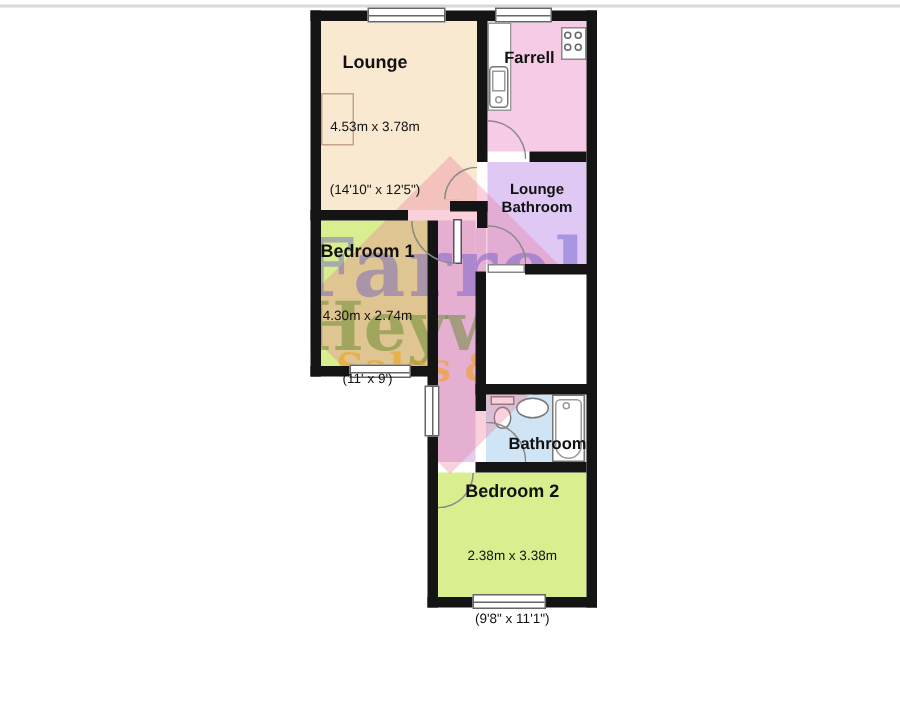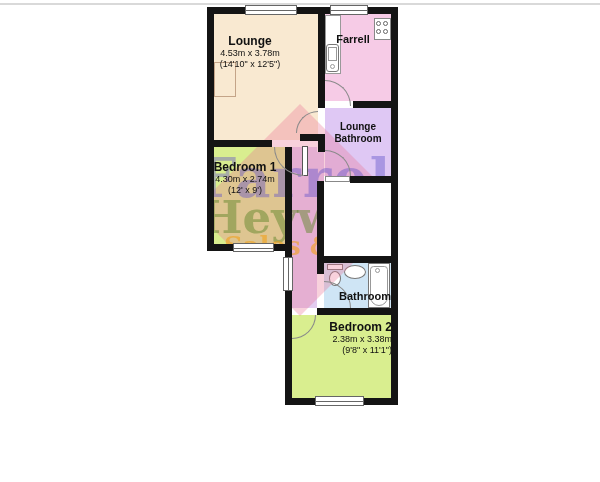--- a/index.html
+++ b/index.html
@@ -15,21 +15,21 @@
   .arc.tl{border-top:1px solid #8a8a8a;border-left:1px solid #8a8a8a;border-top-left-radius:100% 100%;}
   .arc.tr{border-top:1px solid #8a8a8a;border-right:1px solid #8a8a8a;border-top-right-radius:100% 100%;}
   .arc.bl{border-bottom:1px solid #8a8a8a;border-left:1px solid #8a8a8a;border-bottom-left-radius:100% 100%;}
   .arc.br{border-bottom:1px solid #8a8a8a;border-right:1px solid #8a8a8a;border-bottom-right-radius:100% 100%;}
   .leaf{position:absolute;background:#fff;border:1px solid #555;box-sizing:border-box;}
   .fx{position:absolute;background:#fff;border:1px solid #777;box-sizing:border-box;}
   .room-label{position:absolute;text-align:center;color:#111;line-height:1.18;pointer-events:none;}
   .room-name{font-weight:bold;font-size:12px;}
   .room-name.sm{font-size:11px;}
   .room-name.xs{font-size:10px;line-height:1.2;}
-  .room-dim{font-size:9px;}
+  .room-dim{font-size:9px;margin-top:31px;}
   #watermark{position:absolute;left:0;top:0;width:600px;height:482px;pointer-events:none;
      clip-path:polygon(207px 7px,398px 7px,398px 176px,324px 176px,324px 256px,398px 256px,398px 405px,285px 405px,285px 251px,207px 251px);}
   .wm-text{position:absolute;font-family:"DejaVu Serif",serif;font-weight:bold;white-space:nowrap;}
 </style>
 </head>
 <body>
 
 <div id="plan">
 
   <div class="abs" style="left: 0px; top: 3px; width: 600px; height: 2px; background: rgb(217, 217, 217);"></div>
@@ -113,24 +113,24 @@
   <div class="room-label" style="left:317px;top:33px;width:72px;">
     <div class="room-name sm">Farrell</div>
   </div>
   <div class="room-label" style="left:323px;top:121px;width:70px;">
     <div class="room-name xs">Lounge</div>
     <div class="room-name xs">Bathroom</div>
   </div>
   <div class="room-label" style="left:193px;top:160px;width:104px;">
     <div class="room-name">Bedroom 1</div>
     <div class="room-dim">4.30m x 2.74m</div>
-    <div class="room-dim">(12' x 9')</div>
+    <div class="room-dim">(11' x 9')</div>
   </div>
   <div class="room-label" style="left:328px;top:290px;width:74px;">
     <div class="room-name sm">Bathroom</div>
   </div>
-  <div class="room-label" style="left:291px;top:320px;width:101px;text-align:right;">
+  <div class="room-label" style="left:291px;top:320px;width:101px;">
     <div class="room-name">Bedroom 2</div>
     <div class="room-dim">2.38m x 3.38m</div>
     <div class="room-dim">(9'8" x 11'1")</div>
   </div>
 
 </div>
 
 </body></html>

